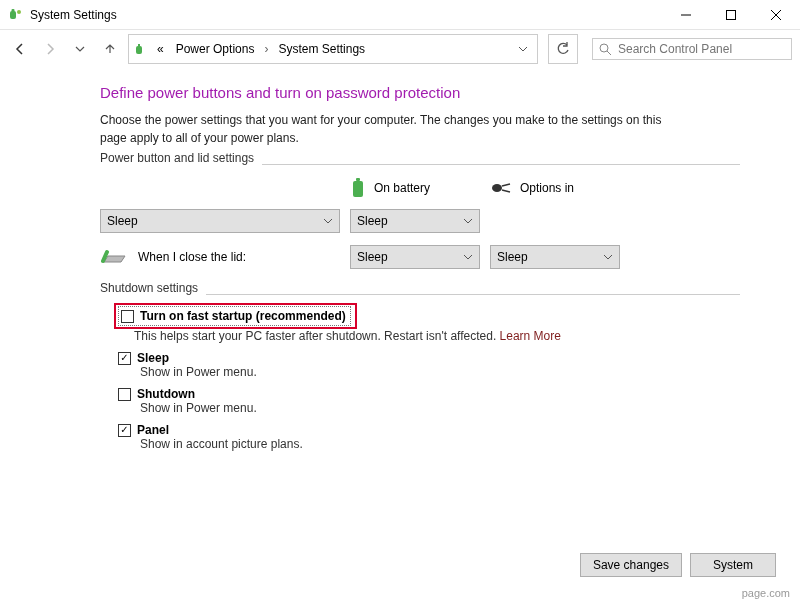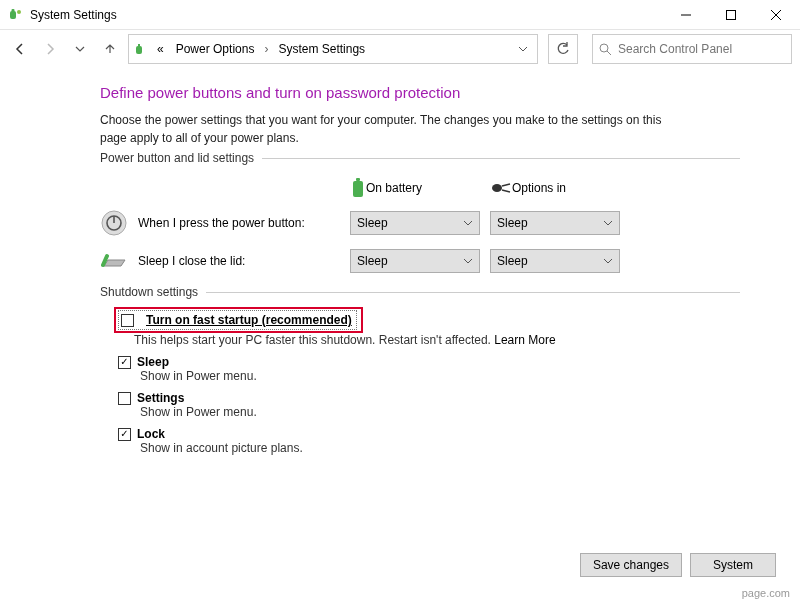--- a/index.html
+++ b/index.html
@@ -16,51 +16,51 @@
 
     .addrbar { flex: 1; height: 30px; border: 1px solid #ccc; display: flex; align-items: center; padding: 0 4px; gap: 4px; }
     .addrbar .small-icon { width: 16px; height: 16px; }
     .addrbar .crumb { padding: 0 4px; white-space: nowrap; }
     .addrbar .sep { color: #666; padding: 0 2px; }
     .addrbar .spacer { flex: 1; }
     .addrbar .dd { width: 20px; display: flex; justify-content: center; color: #555; }
 
     .refresh { width: 30px; height: 30px; border: 1px solid #ccc; display: flex; align-items: center; justify-content: center; margin-left: 4px; }
 
-    .searchbox { width: 200px; height: 30px; border: 1px solid #ccc; display: flex; align-items: center; margin-left: 8px; padding: 0 6px; color: #888; gap: 6px; }
+    .searchbox { width: 200px; height: 22px; border: 1px solid #ccc; display: flex; align-items: center; margin-left: 8px; padding: 0 6px; color: #888; gap: 6px; }
     .searchbox input { border: none; outline: none; flex: 1; font-size: 12px; color: #555; background: transparent; }
 
     .content { padding: 16px 60px 0 100px; }
     .heading { color: #a21caf; font-size: 15px; font-weight: 400; margin-bottom: 10px; }
     .intro { font-size: 12px; color: #222; margin-bottom: 4px; line-height: 1.5; max-width: 580px; }
 
-    .section-label { font-size: 12px; color: #333; display: flex; align-items: center; gap: 8px; margin-bottom: 12px; }
+    .section-label { font-size: 12px; color: #333; display: flex; align-items: flex-end; gap: 8px; margin-bottom: 12px; }
     .section-label .rule { flex: 1; height: 1px; background: #ccc; }
 
     .column-headers { display: grid; grid-template-columns: 240px 130px 130px; gap: 10px; align-items: center; margin-bottom: 10px; }
-    .col-hd { display: flex; align-items: center; justify-content: flex-start; }
+    .col-hd { display: flex; align-items: center; gap: 8px; justify-content: flex-start; }
     .col-hd span { font-size: 12px; }
 
     .setting-row { display: grid; grid-template-columns: 240px 130px 130px; gap: 10px; align-items: center; margin-bottom: 10px; }
     .setting-row .lbl { display: flex; align-items: center; gap: 10px; }
     .icon-circle { width: 28px; height: 28px; display: flex; align-items: center; justify-content: center; }
 
     .select { height: 24px; border: 1px solid #adadad; background: #e1e1e1; display: flex; align-items: center; padding: 0 6px; justify-content: space-between; color: #000; font-size: 12px; }
 
     .shutsec { margin-top: 4px; }
     .highlight-box { border: 2px solid #d7002b; padding: 1px 4px 1px 2px; display: inline-block; margin-left: 14px; }
-    .highlight-inner { border: 1px dotted #777; padding: 2px 4px 2px 2px; display: flex; align-items: center; gap: 12px; text-decoration: underline; }
+    .highlight-inner { border: 1px dotted #777; padding: 2px 4px 2px 2px; display: flex; align-items: center; gap: 6px; }
 
     .chk-row { display: flex; align-items: center; gap: 6px; margin-left: 18px; margin-top: 4px; }
     .chk-desc { margin-left: 40px; color: #333; font-size: 12px; margin-bottom: 8px; }
     .chk-label { font-weight: 600; font-size: 12px; }
     .checkbox { width: 13px; height: 13px; border: 1px solid #333; background: #fff; display: inline-flex; align-items: center; justify-content: center; font-size: 10px; line-height: 1; }
     .checkbox.checked::after { content: "✓"; color: #000; }
 
-    .link { color: #000000; cursor: pointer; }
+    .link { color: #7f1d1d; cursor: pointer; }
 
     .footer { position: absolute; bottom: 28px; right: 24px; display: flex; gap: 8px; }
     .btn { min-width: 86px; height: 24px; border: 1px solid #adadad; background: #e1e1e1; display: flex; align-items: center; justify-content: center; padding: 0 12px; font-size: 12px; }
 
     .watermark { position: absolute; bottom: 6px; right: 10px; color: #999; font-size: 11px; }
 
     svg { display: block; }
   </style>
 </head>
 <body>
@@ -177,30 +177,20 @@
             <ellipse cx="7" cy="7" rx="5" ry="4" fill="#333"></ellipse>
             <line x1="12" y1="5" x2="20" y2="3" stroke="#333" stroke-width="1.5"></line>
             <line x1="12" y1="9" x2="20" y2="11" stroke="#333" stroke-width="1.5"></line>
           </svg>
         </span>
       <span>Options in</span>
     </div>
   </div>
 
   <div class="setting-row">
-    <div class="lbl">
-      <span class="icon-circle">
-          <svg width="26" height="26">
-            <circle cx="13" cy="13" r="12" fill="#ddd" stroke="#aaa"></circle>
-            <circle cx="13" cy="13" r="7" fill="none" stroke="#555" stroke-width="1.6"></circle>
-            <line x1="13" y1="6" x2="13" y2="13" stroke="#555" stroke-width="1.6"></line>
-          </svg>
-        </span>
-      <span>When I press the power button:</span>
-    </div>
     <div class="select">
         <span>Sleep</span>
         <svg width="10" height="10">
           <path d="M1 3 L5 7 L9 3" fill="none" stroke="#555"></path>
         </svg>
       </div>
     <div class="select">
         <span>Sleep</span>
         <svg width="10" height="10">
           <path d="M1 3 L5 7 L9 3" fill="none" stroke="#555"></path>
@@ -209,21 +199,21 @@
   </div>
 
   <div class="setting-row">
     <div class="lbl">
       <span class="icon-circle">
           <svg width="26" height="22">
             <path d="M3 16 L20 16 L24 10 L7 10 Z" fill="#bbb" stroke="#888"></path>
             <path d="M2 15 L6 6" stroke="#4caf50" stroke-width="4" stroke-linecap="round"></path>
           </svg>
         </span>
-      <span>Sleep I close the lid:</span>
+      <span>When I close the lid:</span>
     </div>
     <div class="select">
         <span>Sleep</span>
         <svg width="10" height="10">
           <path d="M1 3 L5 7 L9 3" fill="none" stroke="#555"></path>
         </svg>
       </div>
     <div class="select">
         <span>Sleep</span>
         <svg width="10" height="10">
@@ -238,38 +228,38 @@
       <span class="rule"></span>
     </div>
 
     <div class="highlight-box">
       <div class="highlight-inner">
         <span class="checkbox"></span>
         <span class="chk-label">Turn on fast startup (recommended)</span>
       </div>
     </div>
     <div class="chk-desc" style="margin-left:34px;">
-      <span>This helps start your PC faster this shutdown. Restart isn't affected. </span><span class="link">Learn More</span>
+      <span>This helps start your PC faster after shutdown. Restart isn't affected. </span><span class="link">Learn More</span>
     </div>
 
     <div class="chk-row">
       <span class="checkbox checked"></span>
       <span class="chk-label">Sleep</span>
     </div>
     <div class="chk-desc">Show in Power menu.</div>
 
     <div class="chk-row">
       <span class="checkbox"></span>
-      <span class="chk-label">Settings</span>
+      <span class="chk-label">Shutdown</span>
     </div>
     <div class="chk-desc">Show in Power menu.</div>
 
     <div class="chk-row">
       <span class="checkbox checked"></span>
-      <span class="chk-label">Lock</span>
+      <span class="chk-label">Panel</span>
     </div>
     <div class="chk-desc">Show in account picture plans.</div>
   </div>
 </div>
 
 <div class="footer">
   <div class="btn">Save changes</div>
   <div class="btn">System</div>
 </div>
 

